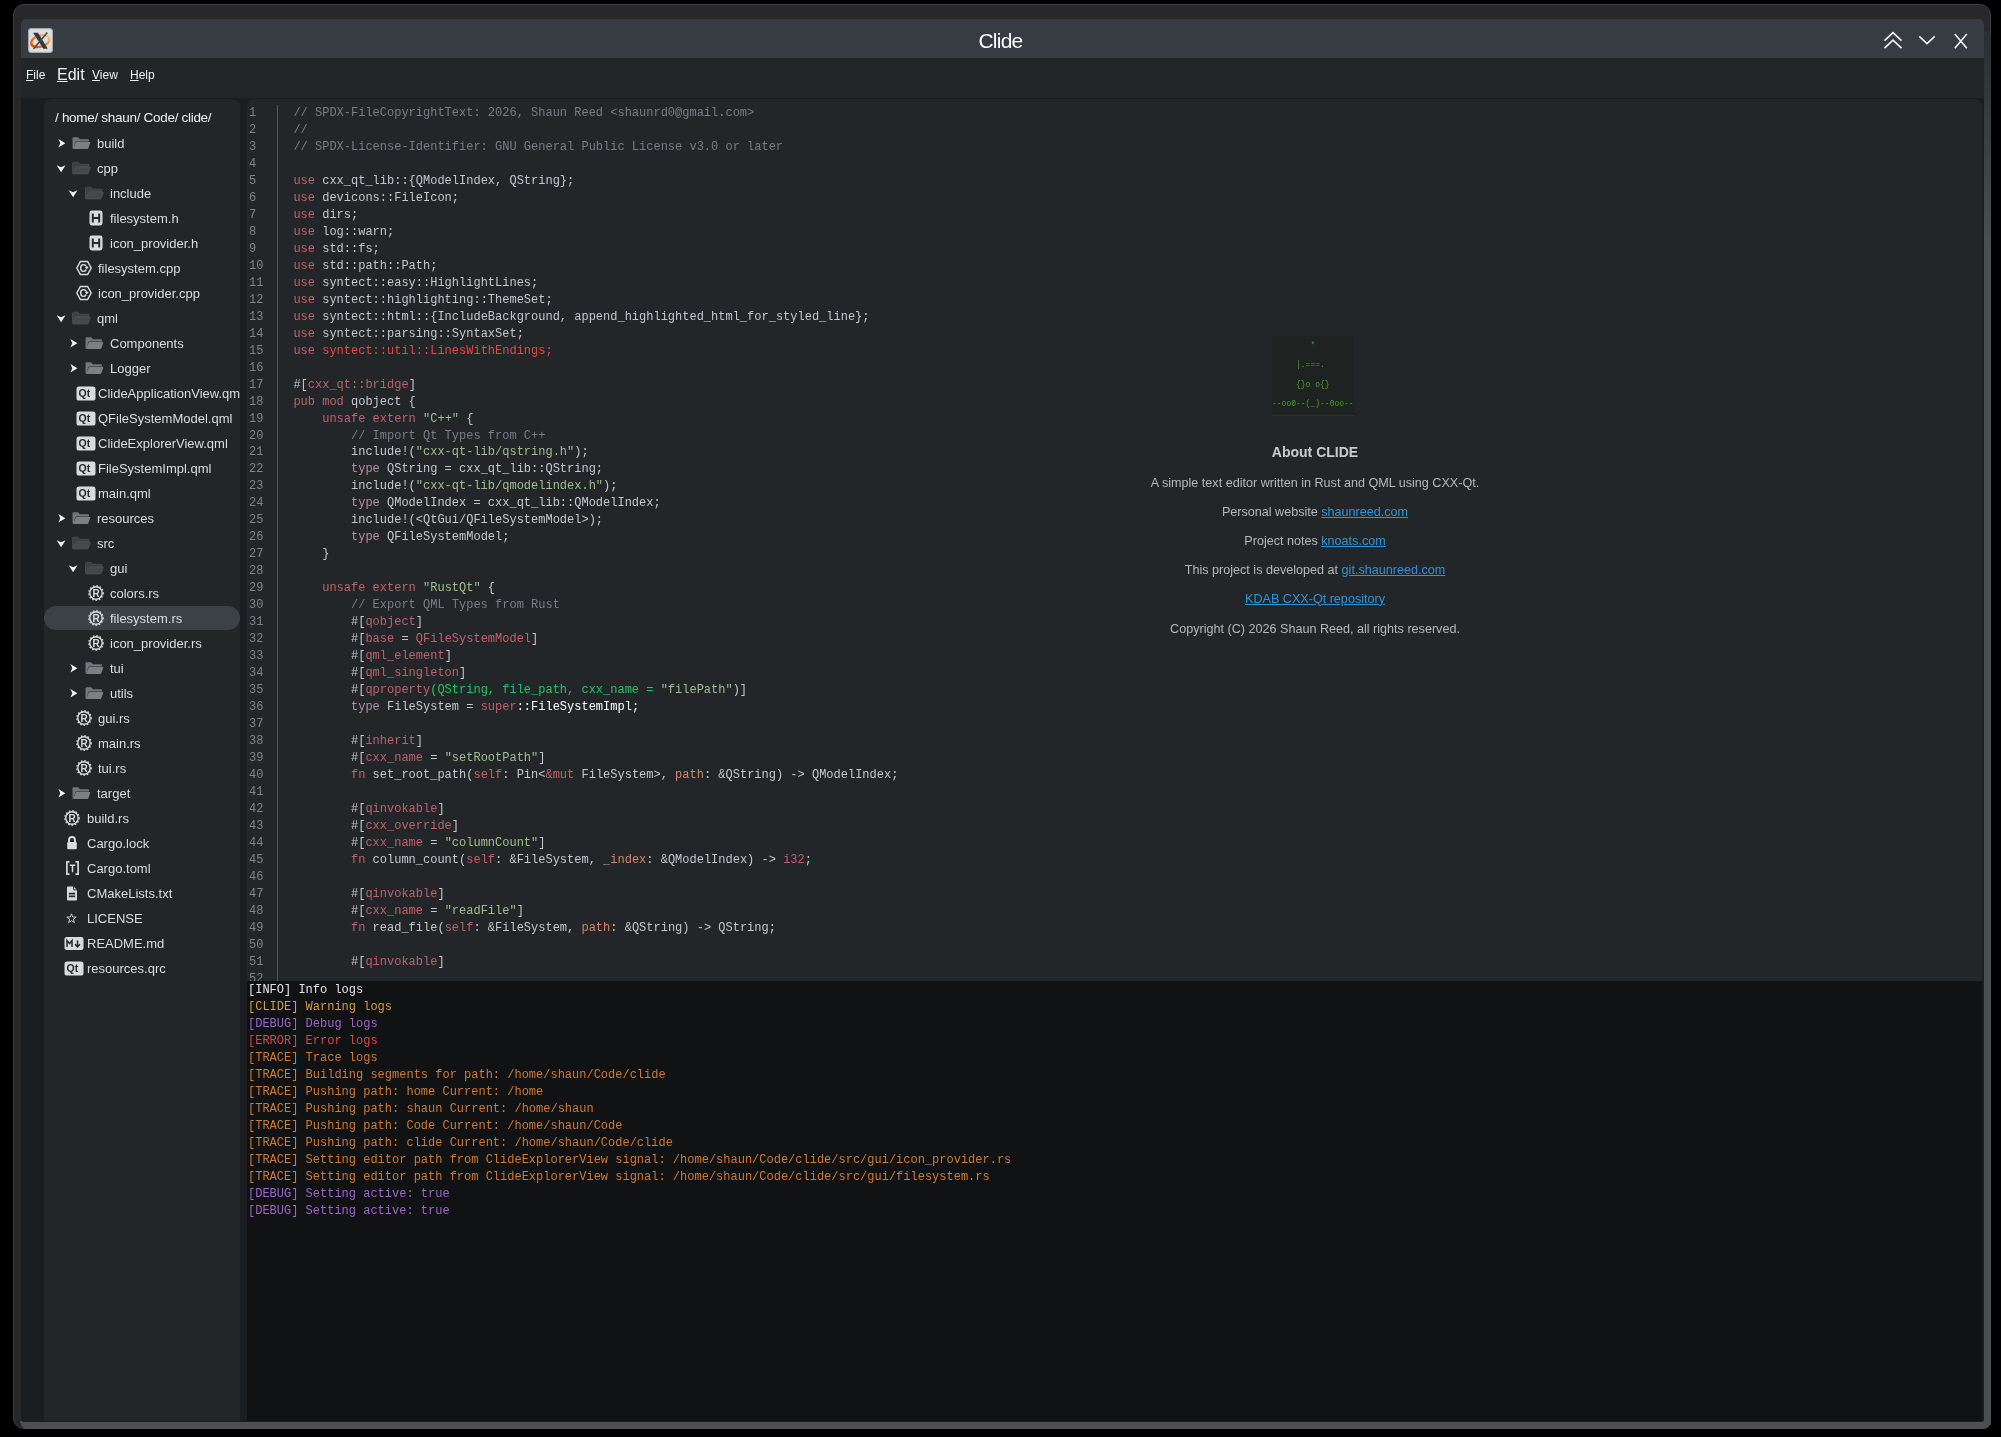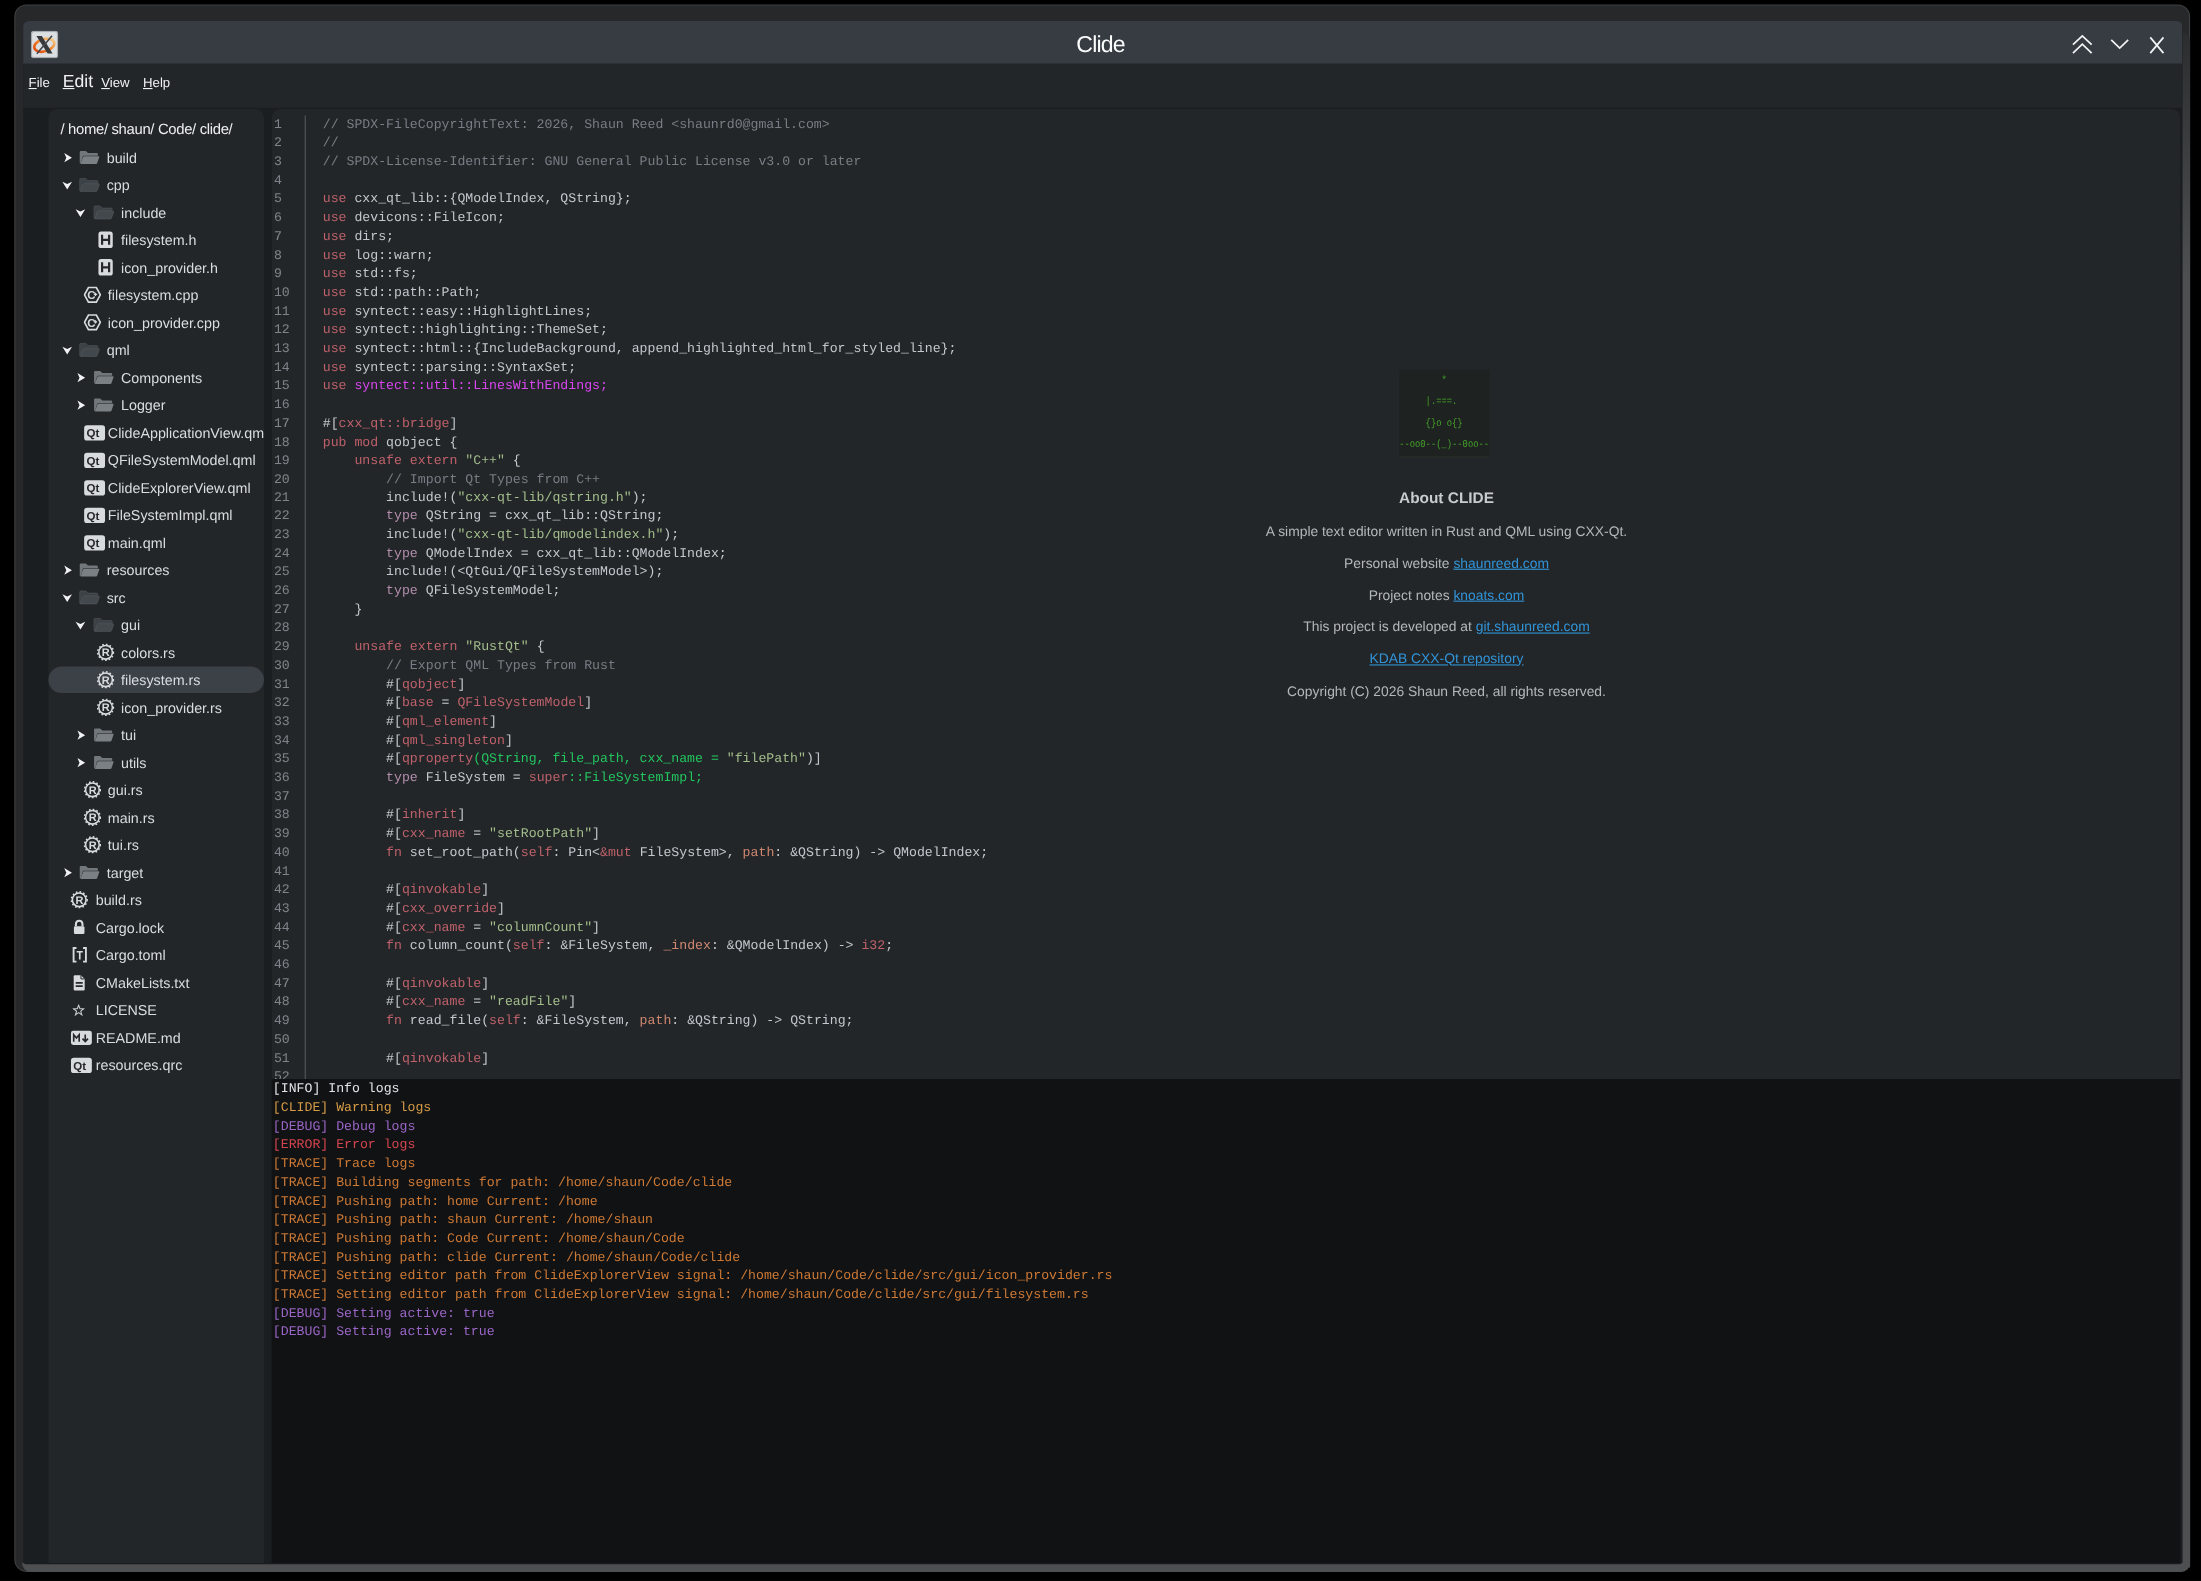--- a/index.html
+++ b/index.html
@@ -335,42 +335,42 @@
 <span style="color:#bf616a">use</span><span style="color:#c3c8ce"> cxx_qt_lib::{QModelIndex, QString};</span>
 <span style="color:#bf616a">use</span><span style="color:#c3c8ce"> devicons::FileIcon;</span>
 <span style="color:#bf616a">use</span><span style="color:#c3c8ce"> dirs;</span>
 <span style="color:#bf616a">use</span><span style="color:#c3c8ce"> log::warn;</span>
 <span style="color:#bf616a">use</span><span style="color:#c3c8ce"> std::fs;</span>
 <span style="color:#bf616a">use</span><span style="color:#c3c8ce"> std::path::Path;</span>
 <span style="color:#bf616a">use</span><span style="color:#c3c8ce"> syntect::easy::HighlightLines;</span>
 <span style="color:#bf616a">use</span><span style="color:#c3c8ce"> syntect::highlighting::ThemeSet;</span>
 <span style="color:#bf616a">use</span><span style="color:#c3c8ce"> syntect::html::{IncludeBackground, append_highlighted_html_for_styled_line};</span>
 <span style="color:#bf616a">use</span><span style="color:#c3c8ce"> syntect::parsing::SyntaxSet;</span>
-<span style="color:#bf616a">use</span><span style="color:#d946ef"> syntect::util::LinesWithEndings;</span>
+<span style="color:#bf616a">use</span><span style="color:#ef4444"> syntect::util::LinesWithEndings;</span>
 
 <span style="color:#c3c8ce">#[</span><span style="color:#bf616a">cxx_qt::bridge</span><span style="color:#c3c8ce">]</span>
 <span style="color:#bf616a">pub mod</span><span style="color:#c3c8ce"> qobject {</span>
 <span style="color:#c3c8ce">    </span><span style="color:#bf616a">unsafe extern</span><span style="color:#c3c8ce"> </span><span style="color:#a3be8c">"C++"</span><span style="color:#c3c8ce"> {</span>
 <span style="color:#c3c8ce">        </span><span style="color:#787e85">// Import Qt Types from C++</span>
 <span style="color:#c3c8ce">        include!(</span><span style="color:#a3be8c">"cxx-qt-lib/qstring.h"</span><span style="color:#c3c8ce">);</span>
 <span style="color:#c3c8ce">        </span><span style="color:#b48ead">type</span><span style="color:#c3c8ce"> QString = cxx_qt_lib::QString;</span>
 <span style="color:#c3c8ce">        include!(</span><span style="color:#a3be8c">"cxx-qt-lib/qmodelindex.h"</span><span style="color:#c3c8ce">);</span>
 <span style="color:#c3c8ce">        </span><span style="color:#b48ead">type</span><span style="color:#c3c8ce"> QModelIndex = cxx_qt_lib::QModelIndex;</span>
 <span style="color:#c3c8ce">        include!(&lt;QtGui/QFileSystemModel&gt;);</span>
 <span style="color:#c3c8ce">        </span><span style="color:#b48ead">type</span><span style="color:#c3c8ce"> QFileSystemModel;</span>
 <span style="color:#c3c8ce">    }</span>
 
 <span style="color:#c3c8ce">    </span><span style="color:#bf616a">unsafe extern</span><span style="color:#c3c8ce"> </span><span style="color:#a3be8c">"RustQt"</span><span style="color:#c3c8ce"> {</span>
 <span style="color:#c3c8ce">        </span><span style="color:#787e85">// Export QML Types from Rust</span>
 <span style="color:#c3c8ce">        #[</span><span style="color:#bf616a">qobject</span><span style="color:#c3c8ce">]</span>
 <span style="color:#c3c8ce">        #[</span><span style="color:#bf616a">base</span><span style="color:#c3c8ce"> = </span><span style="color:#bf616a">QFileSystemModel</span><span style="color:#c3c8ce">]</span>
 <span style="color:#c3c8ce">        #[</span><span style="color:#bf616a">qml_element</span><span style="color:#c3c8ce">]</span>
 <span style="color:#c3c8ce">        #[</span><span style="color:#bf616a">qml_singleton</span><span style="color:#c3c8ce">]</span>
 <span style="color:#c3c8ce">        #[</span><span style="color:#bf616a">qproperty</span><span style="color:#22c55e">(QString, file_path, cxx_name = </span><span style="color:#a3be8c">"filePath"</span><span style="color:#c3c8ce">)]</span>
-<span style="color:#c3c8ce">        </span><span style="color:#b48ead">type</span><span style="color:#c3c8ce"> FileSystem = </span><span style="color:#bf616a">super</span><span style="color:#22c55e">::FileSystemImpl;</span>
+<span style="color:#c3c8ce">        </span><span style="color:#b48ead">type</span><span style="color:#c3c8ce"> FileSystem = </span><span style="color:#bf616a">super</span><span style="color:#ffffff">::FileSystemImpl;</span>
 
 <span style="color:#c3c8ce">        #[</span><span style="color:#bf616a">inherit</span><span style="color:#c3c8ce">]</span>
 <span style="color:#c3c8ce">        #[</span><span style="color:#bf616a">cxx_name</span><span style="color:#c3c8ce"> = </span><span style="color:#a3be8c">"setRootPath"</span><span style="color:#c3c8ce">]</span>
 <span style="color:#c3c8ce">        </span><span style="color:#bf616a">fn</span><span style="color:#c3c8ce"> set_root_path(</span><span style="color:#bf616a">self</span><span style="color:#c3c8ce">: Pin&lt;</span><span style="color:#bf616a">&amp;mut</span><span style="color:#c3c8ce"> FileSystem&gt;, </span><span style="color:#d08770">path</span><span style="color:#c3c8ce">: &amp;QString) -&gt; QModelIndex;</span>
 
 <span style="color:#c3c8ce">        #[</span><span style="color:#bf616a">qinvokable</span><span style="color:#c3c8ce">]</span>
 <span style="color:#c3c8ce">        #[</span><span style="color:#bf616a">cxx_override</span><span style="color:#c3c8ce">]</span>
 <span style="color:#c3c8ce">        #[</span><span style="color:#bf616a">cxx_name</span><span style="color:#c3c8ce"> = </span><span style="color:#a3be8c">"columnCount"</span><span style="color:#c3c8ce">]</span>
 <span style="color:#c3c8ce">        </span><span style="color:#bf616a">fn</span><span style="color:#c3c8ce"> column_count(</span><span style="color:#bf616a">self</span><span style="color:#c3c8ce">: &amp;FileSystem, </span><span style="color:#d08770">_index</span><span style="color:#c3c8ce">: &amp;QModelIndex) -&gt; </span><span style="color:#bf616a">i32</span><span style="color:#c3c8ce">;</span>
 

